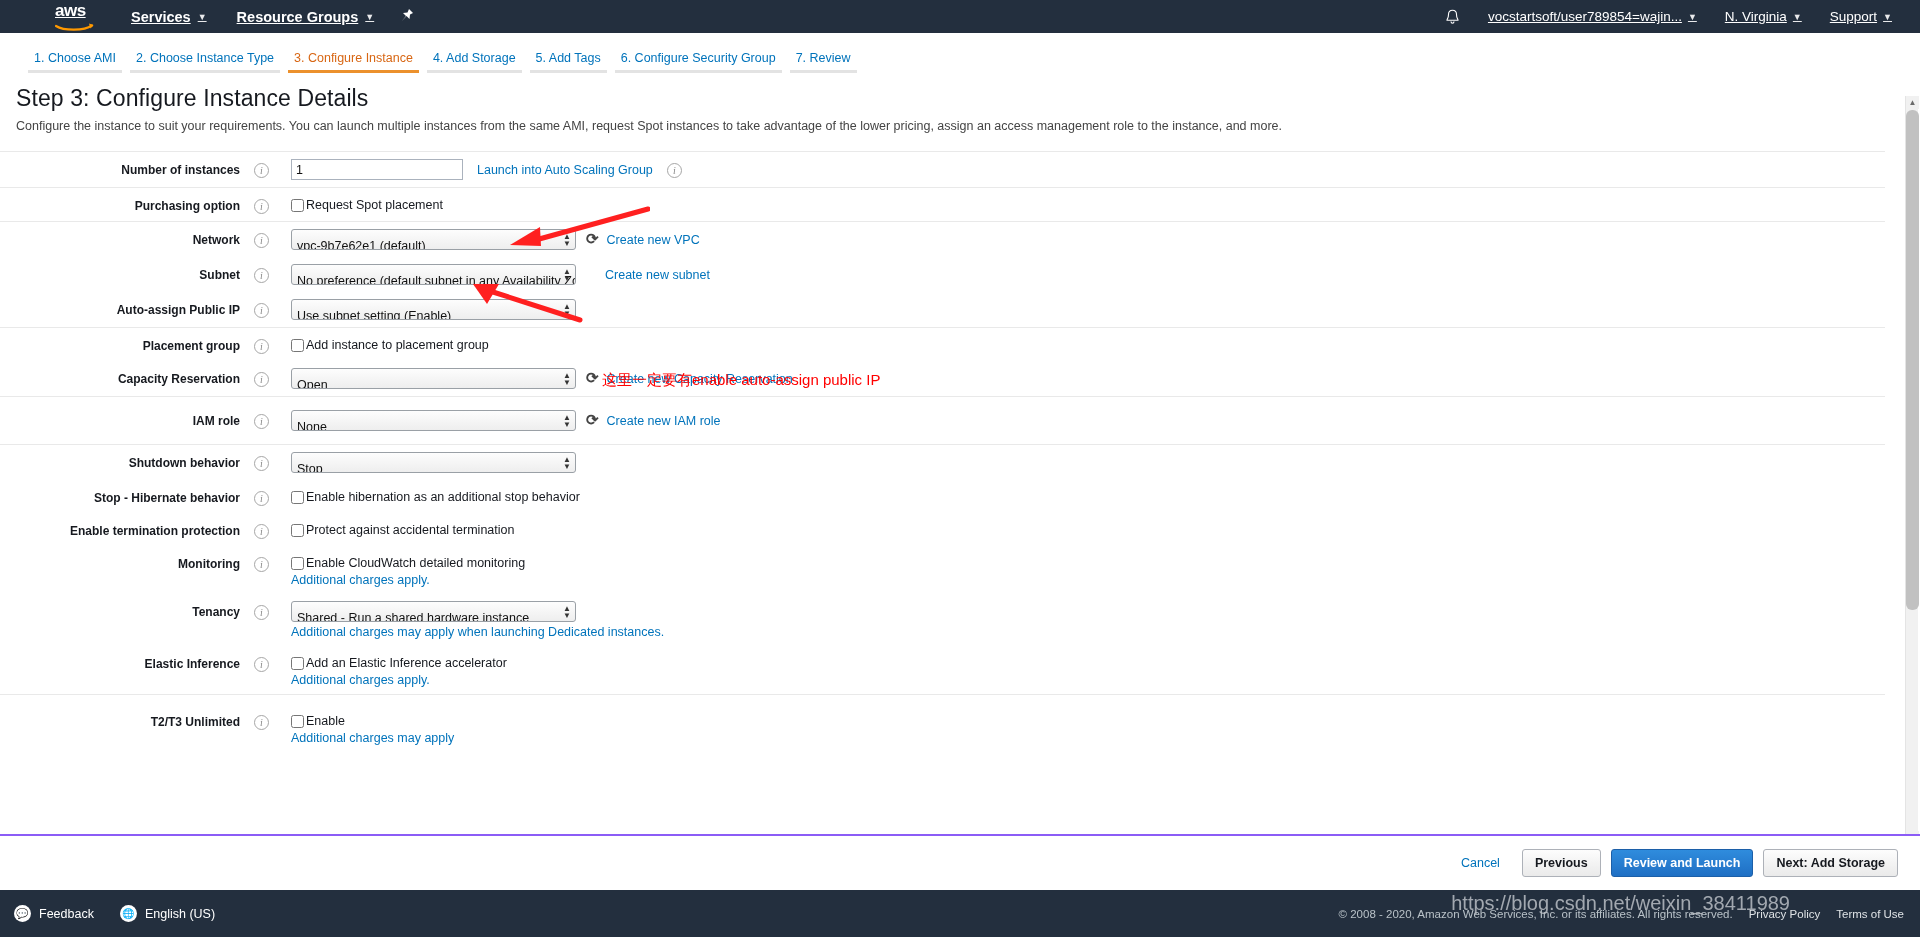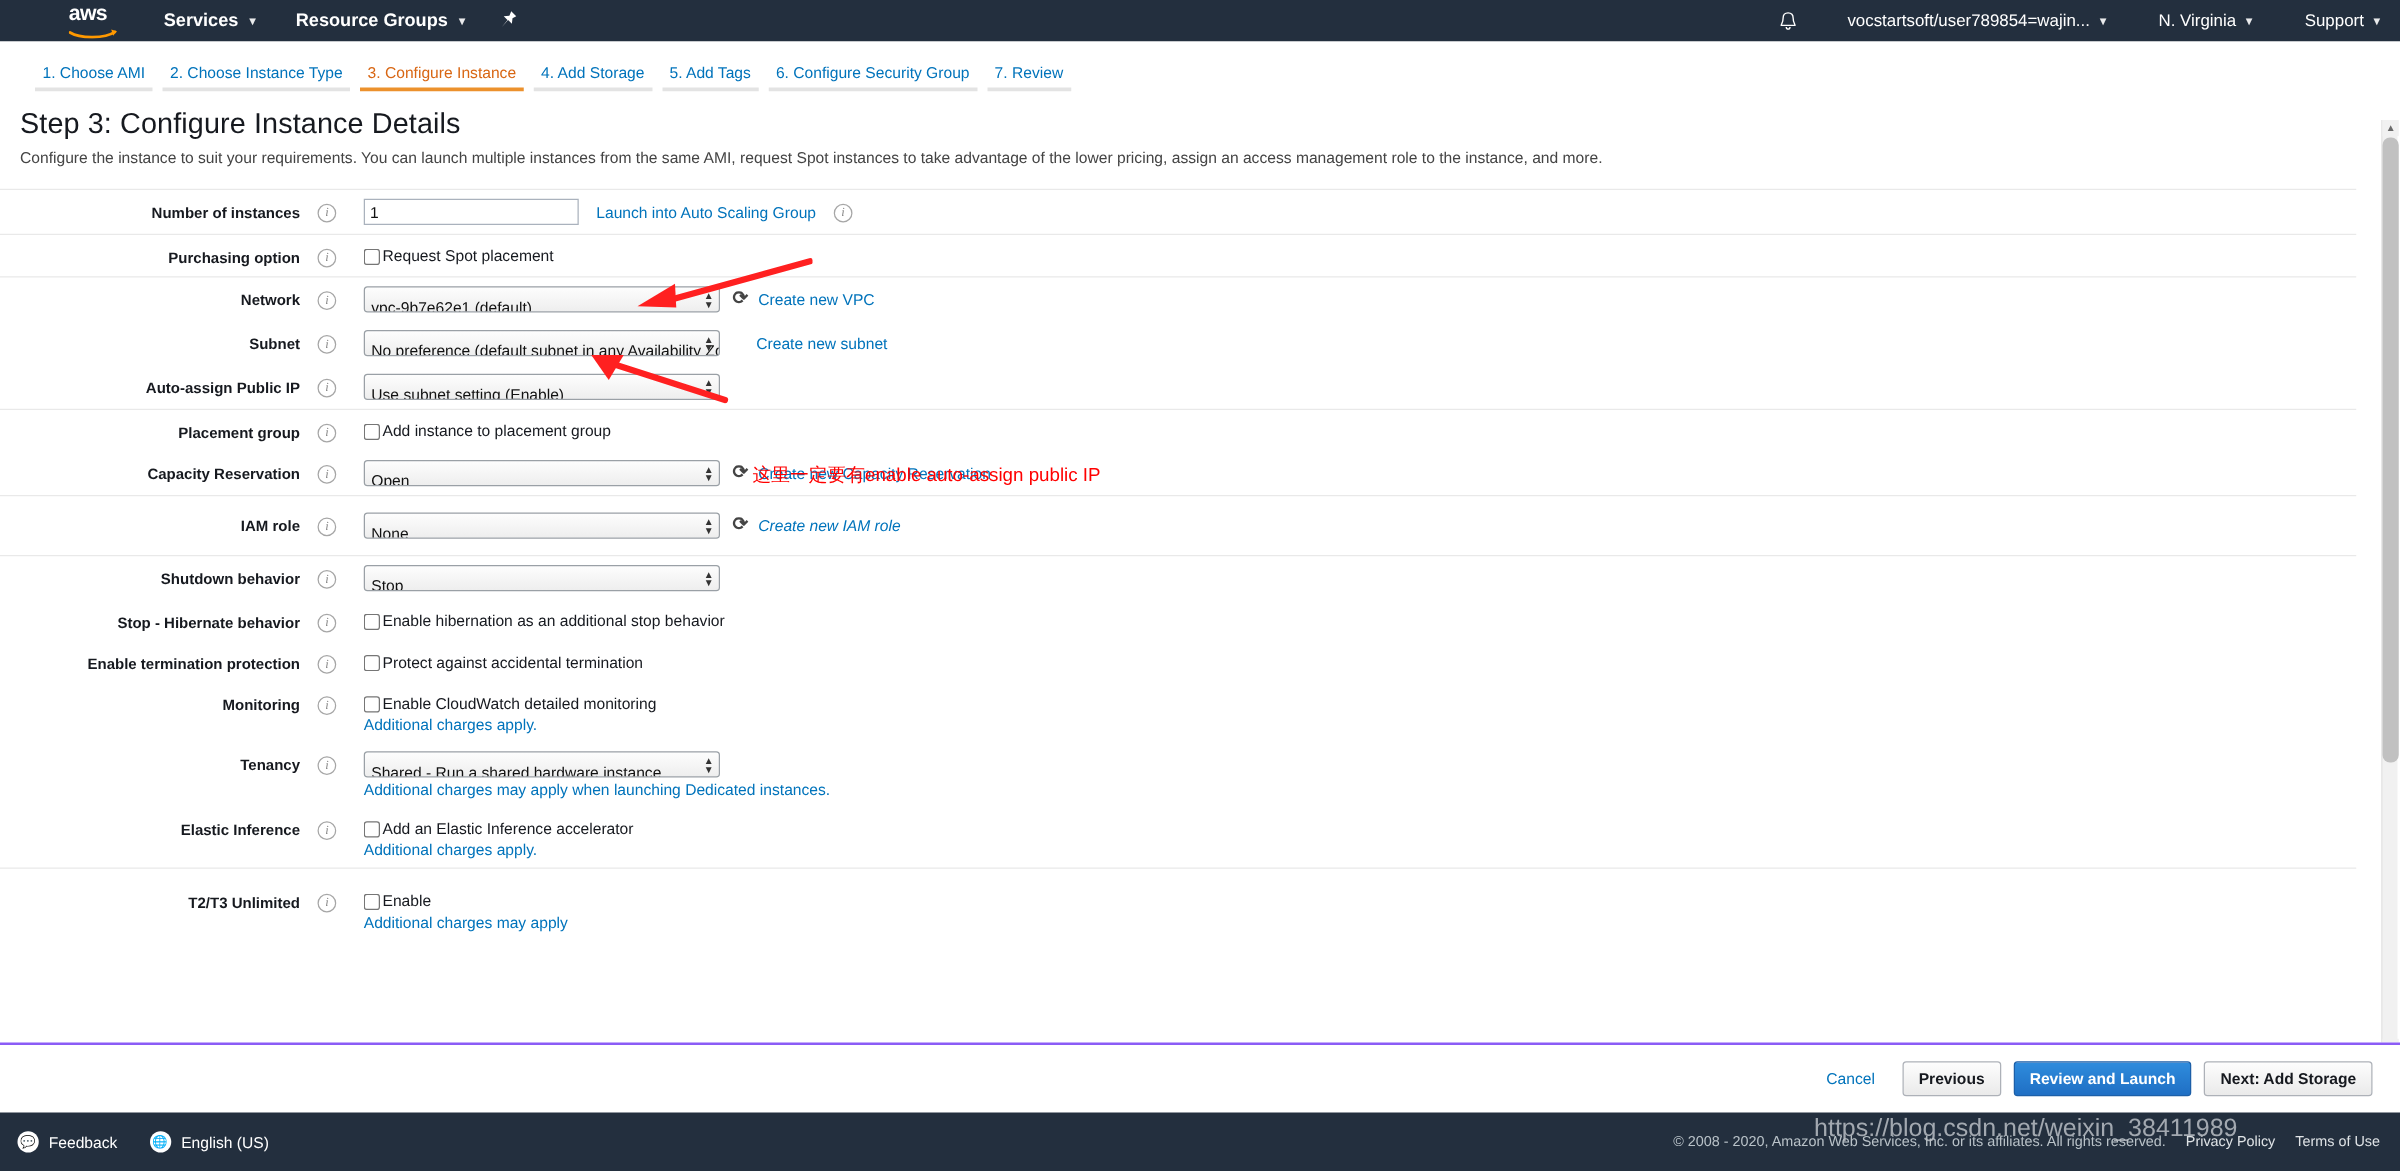--- a/index.html
+++ b/index.html
@@ -13,38 +13,40 @@
 
   
   .topnav {
     height: 33px;
     background: #232f3e;
     display: flex;
     align-items: center;
     color: #fff;
     font-size: 14px;
     position: relative;
+    text-decoration: underline;
   }
   .aws-logo { margin-left: 55px; width: 46px; height: 28px; position: relative; }
   .aws-logo .txt {
     font-size: 17px; font-weight: bold; letter-spacing: -0.5px;
     color: #fff; line-height: 15px;
   }
   .aws-logo .smile {
     width: 40px; height: 9px; margin-top: -1px;
   }
   .nav-item {
     display: flex; align-items: center; gap: 7px;
     font-weight: bold; font-size: 14.5px; color: #fff;
     padding: 0 0 0 0; margin-left: 30px; cursor: pointer;
   }
   .caret { font-size: 9px; opacity: .9; }
   .pin-icon { margin-left: 26px; cursor: pointer; display:flex; align-items:center;}
   .topnav-right {
-    margin-left: auto; display: flex; align-items: center; gap: 12px;
+    margin-left: auto; display: flex; align-items: center; gap: 0;
+    padding-right: 14px;
   }
   .topnav-right .tn {
     display: flex; align-items: center; gap: 6px;
     font-size: 13.5px; padding: 0 14px; cursor: pointer; color:#fff;
     white-space: nowrap;
   }
   .bell { width: 15px; height: 16px; }
 
   
   .tabs {
@@ -385,21 +387,21 @@
   <div class="sec">
     <div class="row" style="padding:13px 0;">
       <div class="label">IAM role</div>
       <div class="info-i">i</div>
       <div class="ctrl">
         <div class="sel w285">
           <span>None</span>
           <span class="arrows">▲<br>▼</span>
         </div>
         <span class="refresh">⟳</span>
-        <span class="lnk" style="margin-top:4px;font-style:italic;">Create new IAM role</span>
+        <span class="lnk" style="margin-top:4px;">Create new IAM role</span>
       </div>
     </div>
   </div>
 
   <div class="sec">
     <div class="row">
       <div class="label">Shutdown behavior</div>
       <div class="info-i">i</div>
       <div class="ctrl">
         <div class="sel w285">

